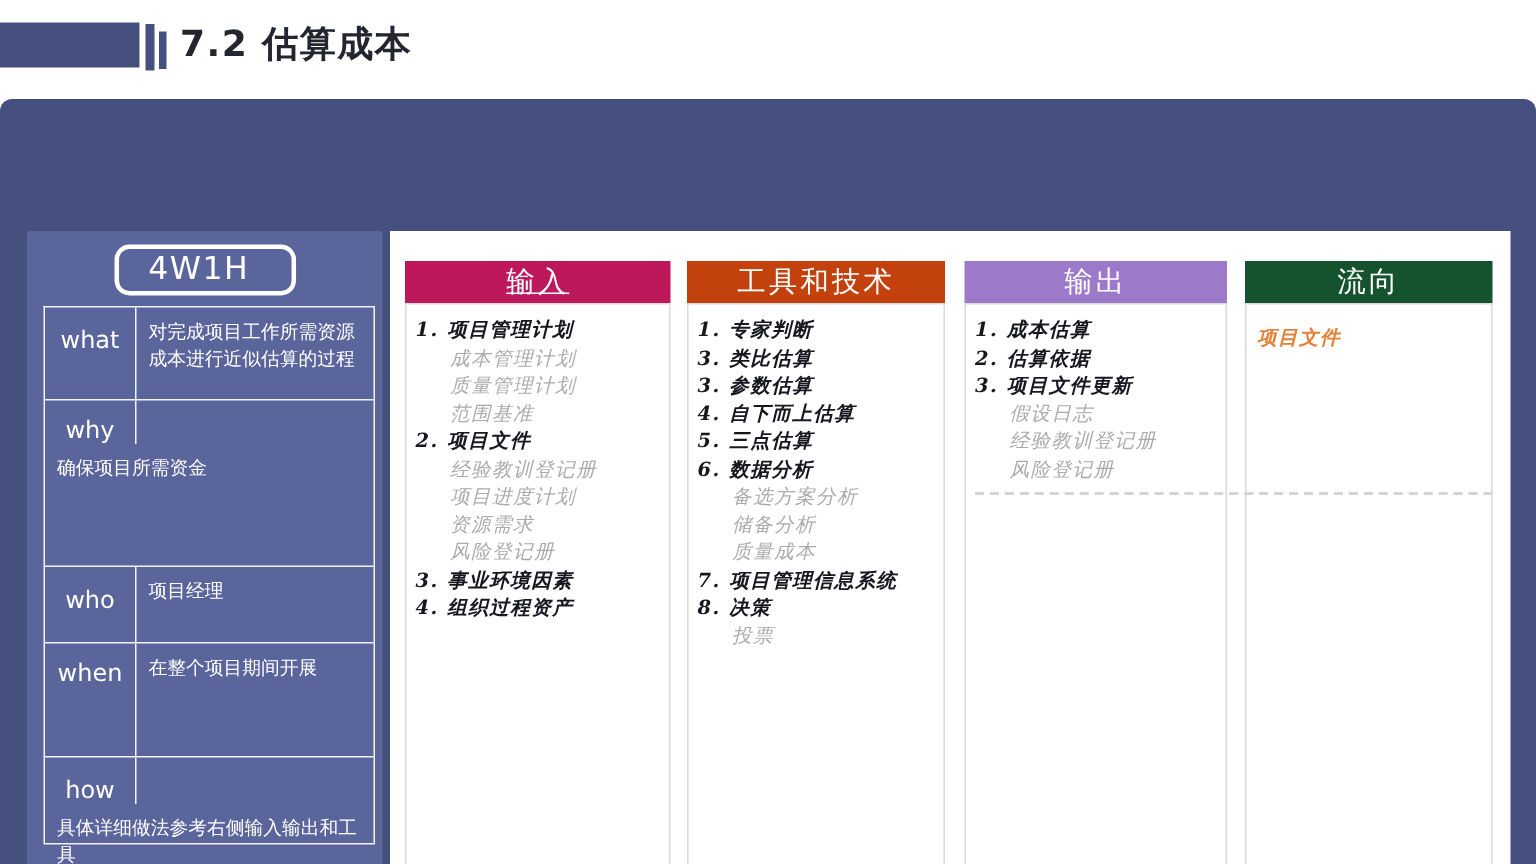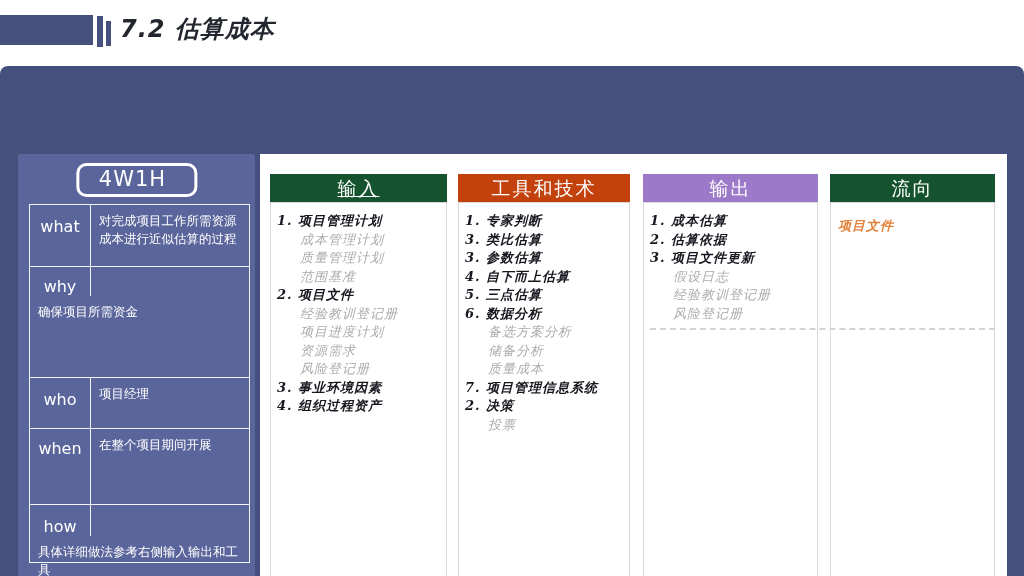--- a/index.html
+++ b/index.html
@@ -6,21 +6,21 @@
   body{
     width:1024px;height:576px;position:relative;overflow:hidden;
     background:#ffffff;font-family:"DejaVu Sans","Liberation Sans",sans-serif;
   }
   
   .title-rect{position:absolute;left:0;top:15px;width:93px;height:30px;background:#46507E;}
   .vbar-a{position:absolute;left:97px;top:16px;width:6px;height:31px;background:#46507E;}
   .vbar-b{position:absolute;left:106px;top:21px;width:5px;height:25px;background:#46507E;}
   .page-title{
     position:absolute;left:120px;top:13px;font-size:24px;font-weight:bold;
-    color:#23262f;letter-spacing:1px;font-style:italic;
+    color:#23262f;letter-spacing:1px;
   }
   
   .hero{
     position:absolute;left:0;top:66px;width:1024px;height:510px;
     background:#46507E;border-radius:8px 8px 0 0;
   }
   
   .side-panel{
     position:absolute;left:18px;top:88px;width:237px;height:461px;
     background:#5A659B;border-radius:2px;
@@ -110,21 +110,21 @@
         <div class="w-row row-4">
           <div class="w-label">how</div>
           <div class="w-value">具体详细做法参考右侧输入输出和工具</div>
         </div>
       </div>
   </div>
 
   <div class="content-panel">
     <div>
         <div class="column col-0">
-          <div class="col-header" style="background: #14532d; text-decoration: underline;">输入</div>
+          <div class="col-header" style="background: #be185d; text-decoration: underline;">输入</div>
           <div class="col-body">
             <div class="item main">1. 项目管理计划</div>
             <div class="item sub">成本管理计划</div>
             <div class="item sub">质量管理计划</div>
             <div class="item sub">范围基准</div>
             <div class="item main">2. 项目文件</div>
             <div class="item sub">经验教训登记册</div>
             <div class="item sub">项目进度计划</div>
             <div class="item sub">资源需求</div>
             <div class="item sub">风险登记册</div>
@@ -138,21 +138,21 @@
             <div class="item main">1. 专家判断</div>
             <div class="item main">3. 类比估算</div>
             <div class="item main">3. 参数估算</div>
             <div class="item main">4. 自下而上估算</div>
             <div class="item main">5. 三点估算</div>
             <div class="item main">6. 数据分析</div>
             <div class="item sub">备选方案分析</div>
             <div class="item sub">储备分析</div>
             <div class="item sub">质量成本</div>
             <div class="item main">7. 项目管理信息系统</div>
-            <div class="item main">2. 决策</div>
+            <div class="item main">8. 决策</div>
             <div class="item sub">投票</div>
           </div>
         </div>
         <div class="column col-2">
           <div class="col-header" style="background: rgb(156, 121, 201);">输出</div>
           <div class="col-body">
             <div class="item main">1. 成本估算</div>
             <div class="item main">2. 估算依据</div>
             <div class="item main">3. 项目文件更新</div>
             <div class="item sub">假设日志</div>

